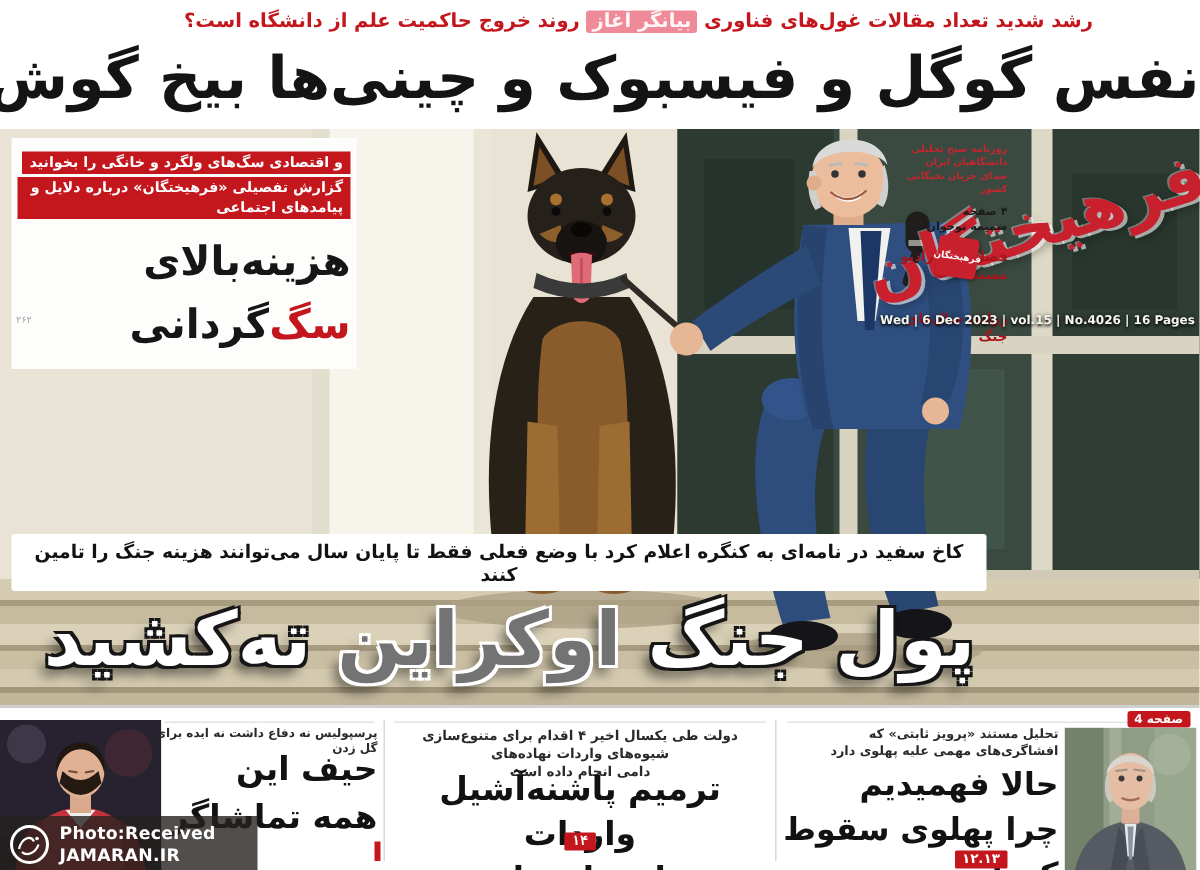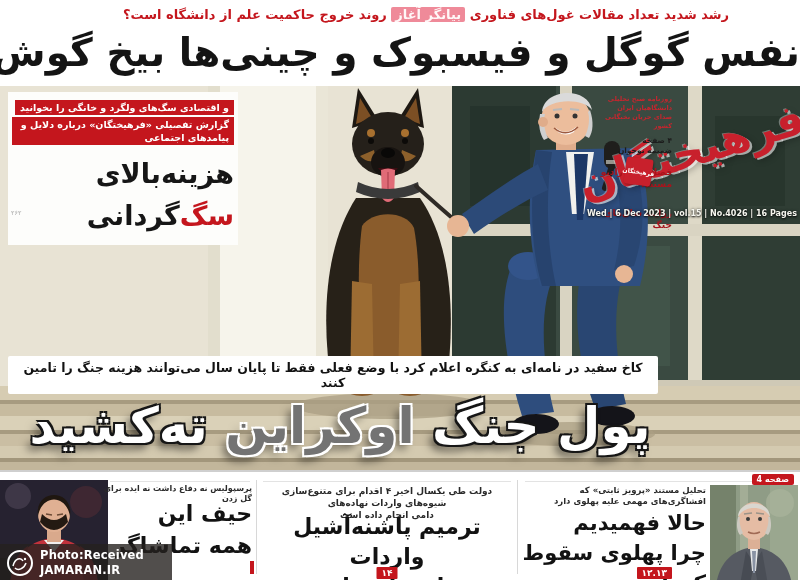--- a/index.html
+++ b/index.html
@@ -122,21 +122,21 @@
   .card-imports { left:257px; width:260px; text-align:center; }
   .card-imports .kicker {
     position:absolute; top:13px; left:6px; right:6px; font-size:9px;
     line-height:12px; font-weight:bold; color:#2a2a2a; text-align:center;
   }
   .card-imports .headline {
     position:absolute; top:40px; left:2px; right:2px; font-size:22px;
     line-height:30px; font-weight:bold; color:#121212; text-align:center;
     letter-spacing:-0.5px;
   }
-  .card-imports .pg-badge { bottom:3px; left:50%; transform:translateX(-50%); }
+  .card-imports .pg-badge { bottom:15px; left:50%; transform:translateX(-50%);font-family:Liberation Mono, monospace; }
   
   .card-football { left:0; width:256px; }
   .card-football .sport-photo {
     position:absolute; left:0; top:8px; width:108px; height:102px; overflow:hidden;
   }
   .card-football .kicker {
     position:absolute; top:12px; right:4px; left:100px; font-size:8px;
     line-height:10px; font-weight:bold; color:#2a2a2a; text-align:right;
   }
   .card-football .headline {

